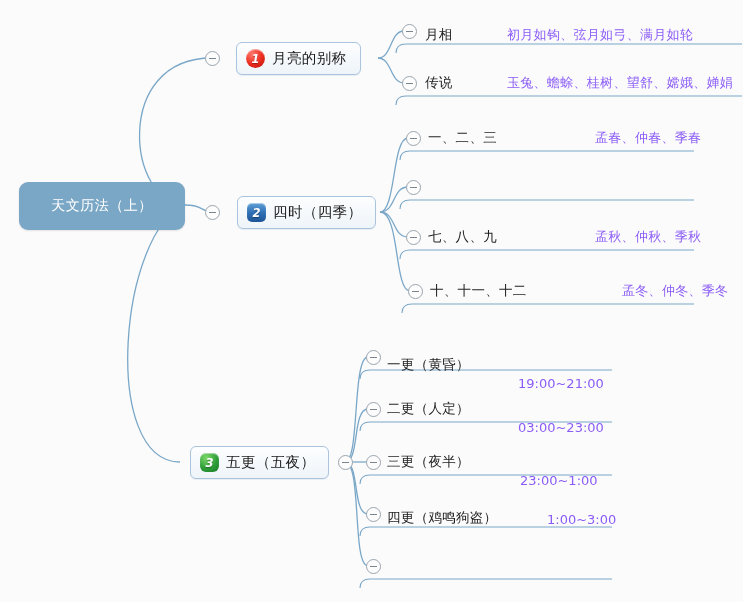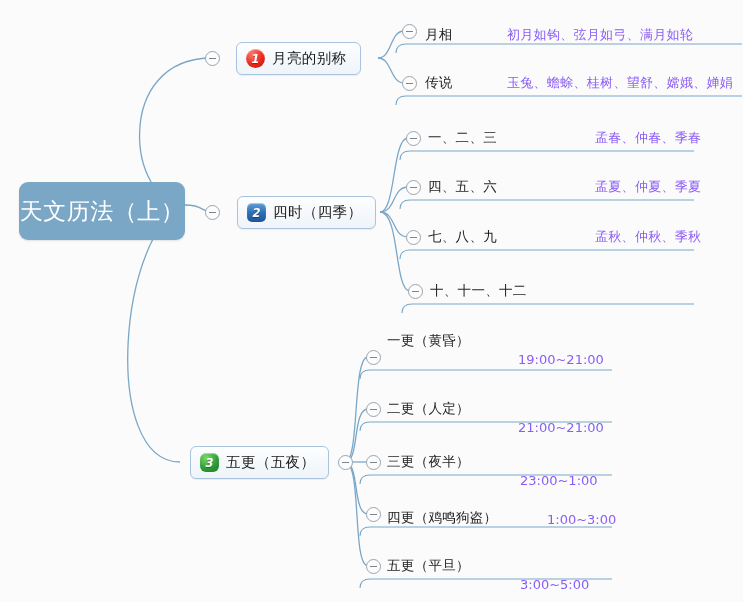--- a/index.html
+++ b/index.html
@@ -22,26 +22,26 @@
   #links path { fill: none; stroke: #7aa7c7; stroke-width: 1.3; }
   #links path.leafline { stroke-width: 1.1; }
 
   
   .layer { position: absolute; left: 0; top: 0; width: 743px; height: 602px; z-index: 2; }
 
   
   .root-node {
     position: absolute;
     left: 19px; top: 182px;
-    width: 166px; height: 58px;
+    width: 166px; height: 48px;
     background: #7ba7c6;
     border-radius: 9px;
     display: flex; align-items: center; justify-content: center;
     color: #ffffff;
-    font-size: 23px;
+    font-size: 14px;
     letter-spacing: 0.5px;
     box-shadow: 0 1px 2px rgba(0,0,0,0.10);
   }
 
   
   .branch-node {
     position: absolute;
     height: 33px;
     background: linear-gradient(to bottom, #fdfeff 0%, #eef4f9 100%);
     border: 1px solid #a9c4dc;
@@ -194,66 +194,59 @@
       <span class="branch-label">四时（四季）</span>
     </div>
 
     <div class="toggle" style="left:406px; top:131px;"></div>
     <div class="leaf" style="left:428px; top:125px;">
       <span class="leaf-title">一、二、三</span>
       <span class="leaf-detail" style="left:167px;">孟春、仲春、季春</span>
     </div>
 
     <div class="toggle" style="left:406px; top:180px;"></div>
-    <div class="leaf" style="left:428px; top:174px;">
-      <span class="leaf-title">四、五、六</span>
-      <span class="leaf-detail" style="left:167px;">孟夏、仲夏、季夏</span>
-    </div>
 
     <div class="toggle" style="left:406px; top:230px;"></div>
     <div class="leaf" style="left:428px; top:224px;">
       <span class="leaf-title">七、八、九</span>
       <span class="leaf-detail" style="left:167px;">孟秋、仲秋、季秋</span>
     </div>
 
     <div class="toggle" style="left:408px; top:284px;"></div>
     <div class="leaf" style="left:430px; top:278px;">
       <span class="leaf-title">十、十一、十二</span>
+      <span class="leaf-detail" style="left:192px;">孟冬、仲冬、季冬</span>
     </div>
 
     <div class="toggle" style="left:338px; top:455px;"></div>
     <div class="branch-node" style="left:190px; top:446px;">
       <span class="badge badge-green">3</span>
       <span class="branch-label">五更（五夜）</span>
     </div>
 
     <div class="toggle" style="left:366px; top:350px;"></div>
-    <div class="leaf" style="left:387px; top:328px;">
+    <div class="leaf" style="left:387px; top:352px;">
       <span class="leaf-title">一更（黄昏）</span>
       <span class="leaf-detail num" style="left:131px;">19:00~21:00</span>
     </div>
 
     <div class="toggle" style="left:366px; top:402px;"></div>
     <div class="leaf" style="left:387px; top:396px;">
       <span class="leaf-title">二更（人定）</span>
-      <span class="leaf-detail num" style="left:131px;">21:00~21:00</span>
+      <span class="leaf-detail num" style="left:131px;">03:00~23:00</span>
     </div>
 
     <div class="toggle" style="left:366px; top:455px;"></div>
     <div class="leaf" style="left:387px; top:449px;">
       <span class="leaf-title">三更（夜半）</span>
       <span class="leaf-detail num" style="left:133px;">23:00~1:00</span>
     </div>
 
     <div class="toggle" style="left:366px; top:507px;"></div>
     <div class="leaf" style="left:387px; top:501px;align-items:flex-end;">
       <span class="leaf-title">四更（鸡鸣狗盗）</span>
       <span class="leaf-detail num" style="left:160px;">1:00~3:00</span>
     </div>
 
     <div class="toggle" style="left:366px; top:559px;"></div>
-    <div class="leaf" style="left:387px; top:553px;">
-      <span class="leaf-title">五更（平旦）</span>
-      <span class="leaf-detail num" style="left:133px;">3:00~5:00</span>
-    </div>
 
   </div>
 </div>
 
 </body></html>

